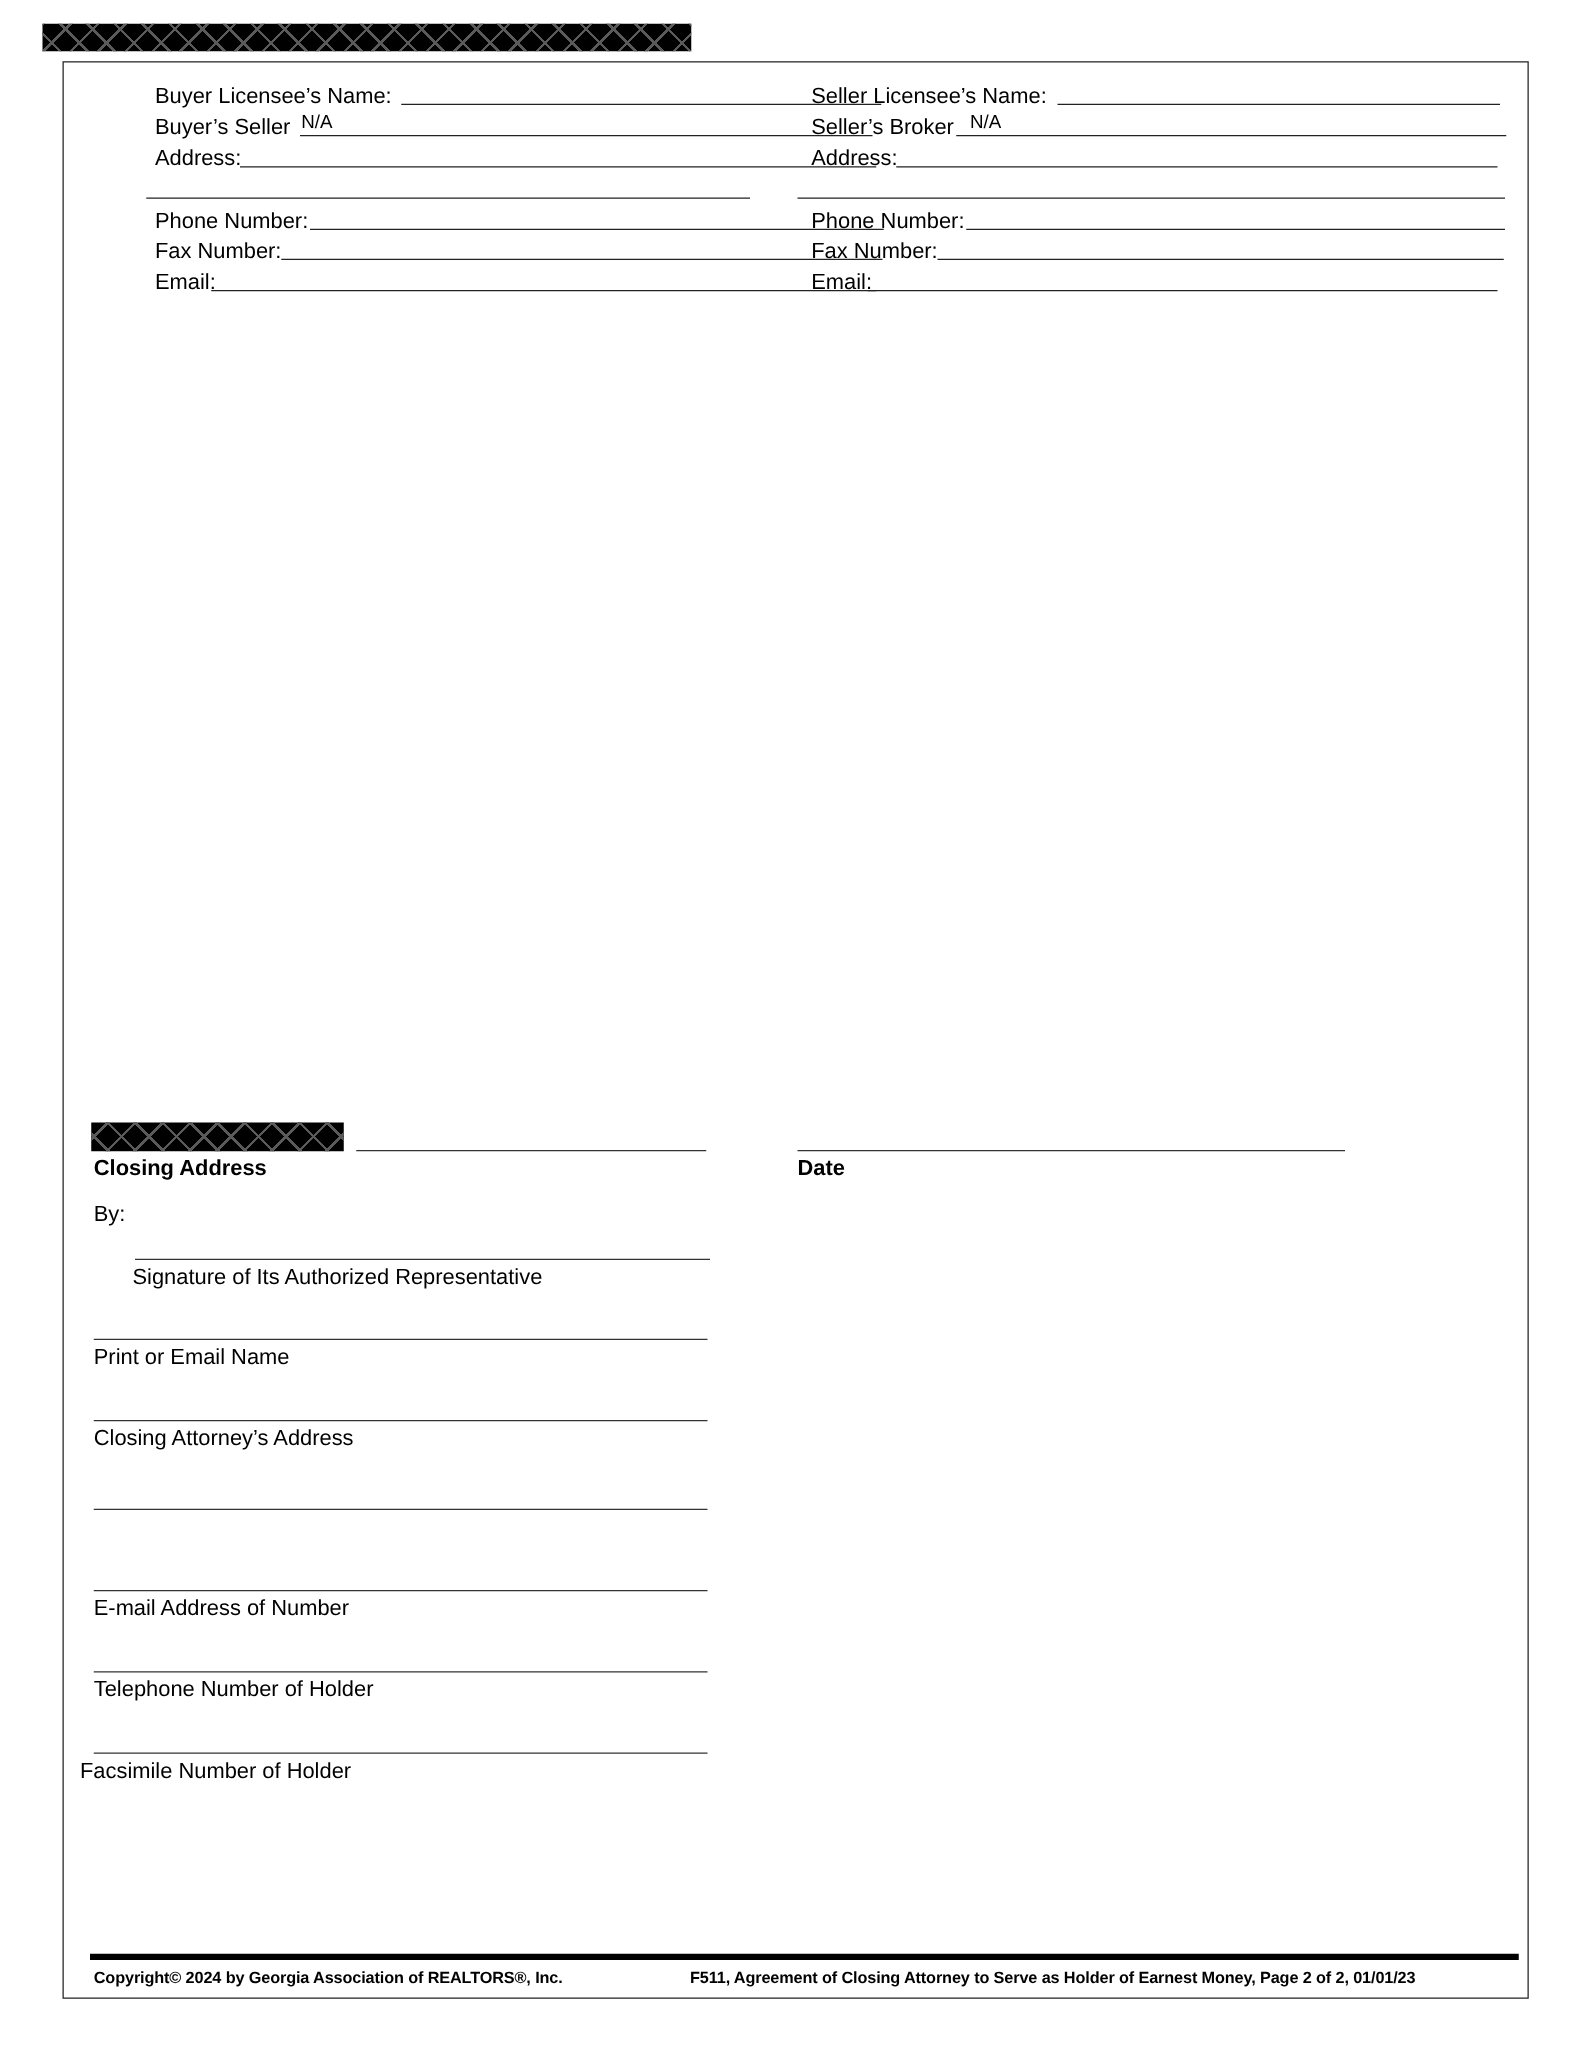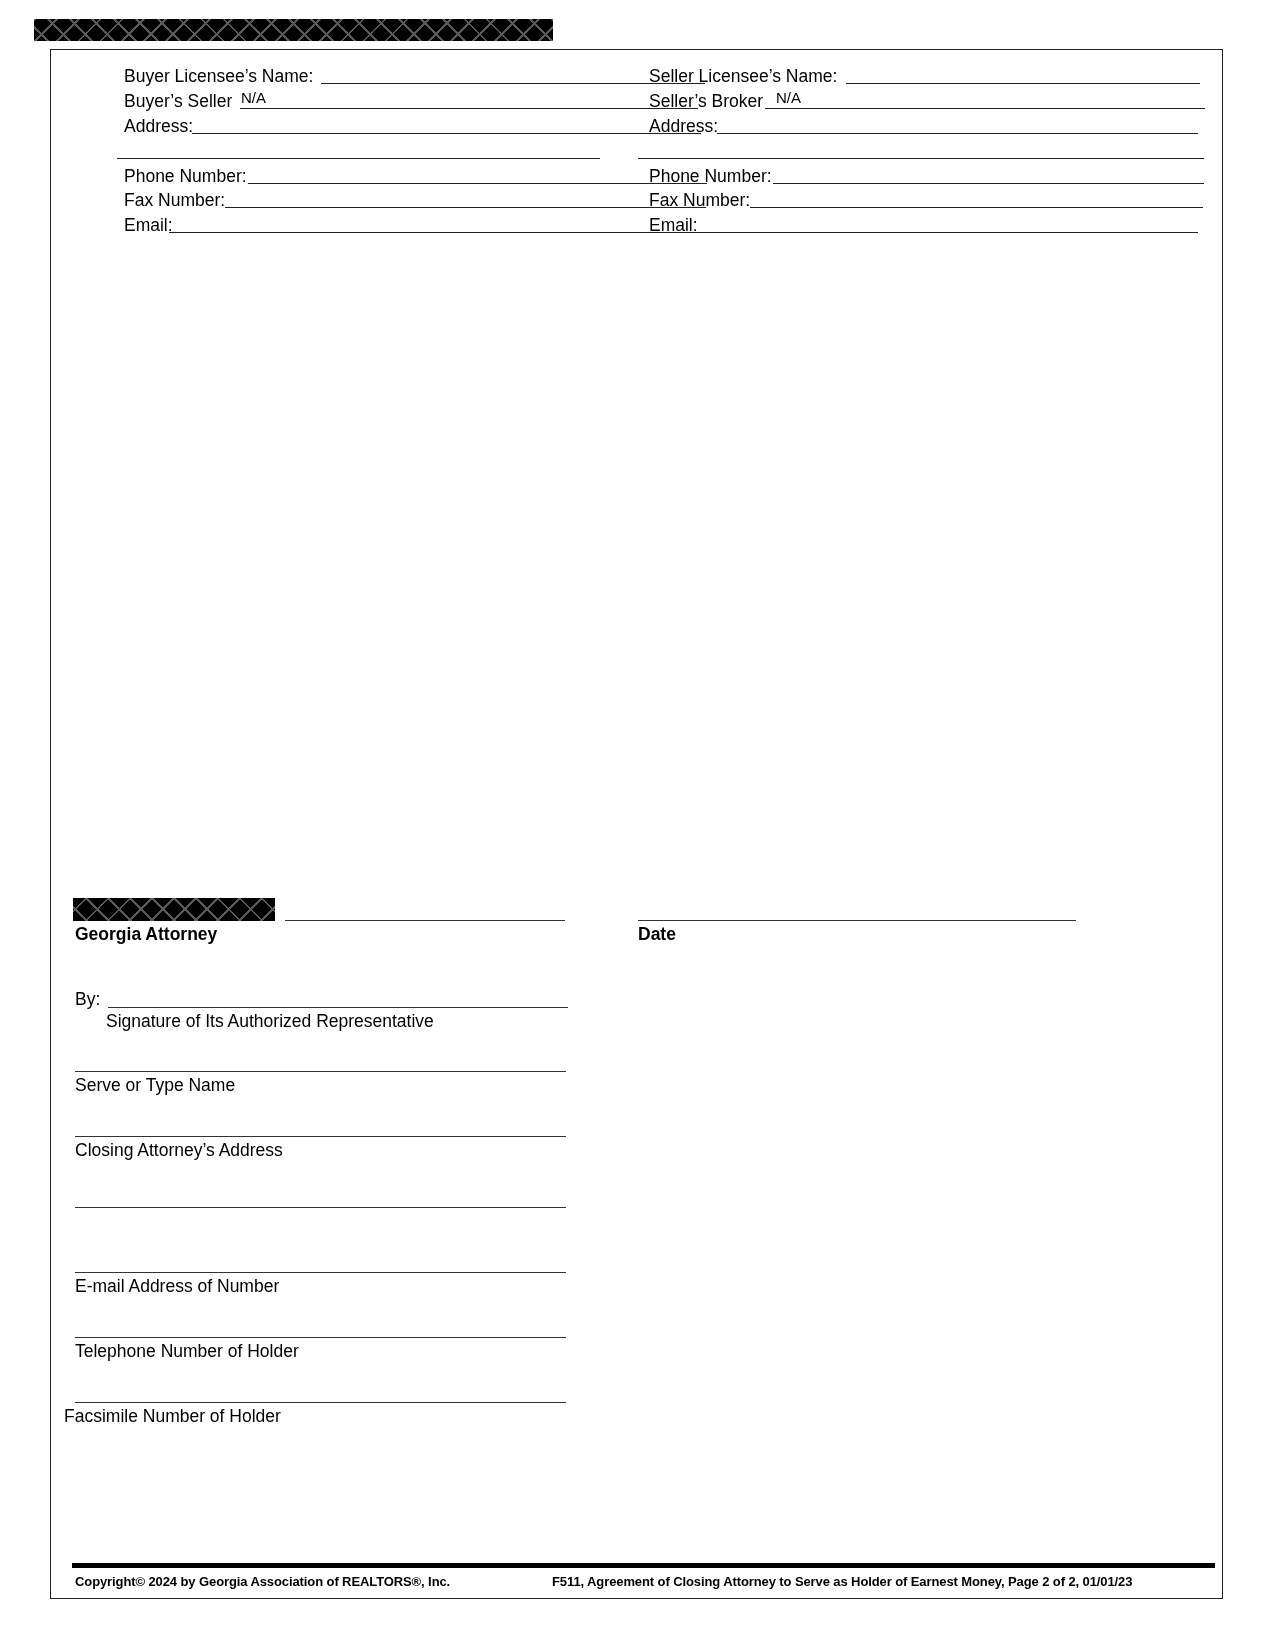--- a/index.html
+++ b/index.html
@@ -86,31 +86,31 @@
   </div>
   <div class="row" style="left:638px;top:213px;width:570px;">
     <span class="lbl">Email:</span>
     <span class="line" style="left:56px;width:504px;"></span>
   </div>
 </div>
 
 <div>
   <div class="redact" style="left:73px;top:898px;width:202px;height:23px;"></div>
   <div class="sig-line" style="left:285px;top:920px;width:280px;"></div>
-  <div class="sig-lbl bold" style="left:75px;top:923px;">Georgia Attorney</div>
+  <div class="sig-lbl bold" style="left:75px;top:923px;">Closing Address</div>
 
   <div class="sig-line" style="left:638px;top:920px;width:438px;"></div>
   <div class="sig-lbl bold" style="left:638px;top:923px;">Date</div>
 
-  <div class="sig-lbl" style="left:75px;top:988px;">By:</div>
+  <div class="sig-lbl" style="left:75px;top:960px;">By:</div>
   <div class="sig-line" style="left:108px;top:1007px;width:460px;"></div>
   <div class="sig-lbl" style="left:106px;top:1010px;">Signature of Its Authorized Representative</div>
 
   <div class="sig-line" style="left:75px;top:1071px;width:491px;"></div>
-  <div class="sig-lbl" style="left:75px;top:1074px;">Serve or Type Name</div>
+  <div class="sig-lbl" style="left:75px;top:1074px;">Print or Email Name</div>
 
   <div class="sig-line" style="left:75px;top:1136px;width:491px;"></div>
   <div class="sig-lbl" style="left:75px;top:1139px;">Closing Attorney’s Address</div>
 
   <div class="sig-line" style="left:75px;top:1207px;width:491px;"></div>
 
   <div class="sig-line" style="left:75px;top:1272px;width:491px;"></div>
   <div class="sig-lbl" style="left:75px;top:1275px;">E-mail Address of Number</div>
 
   <div class="sig-line" style="left:75px;top:1337px;width:491px;"></div>

